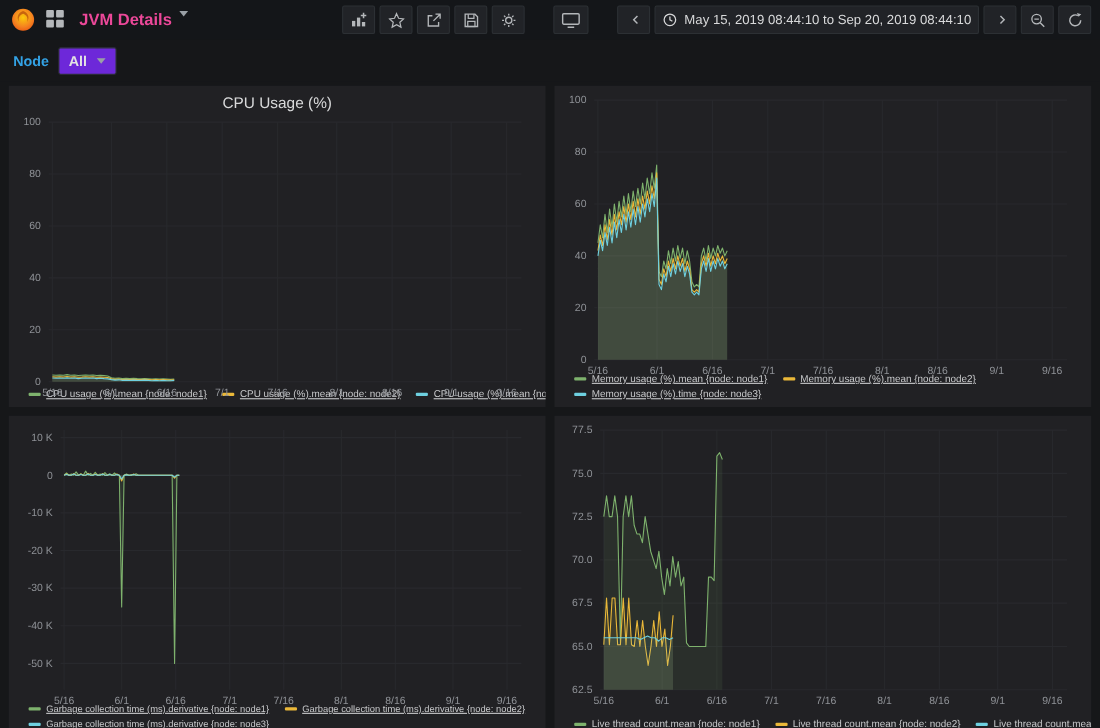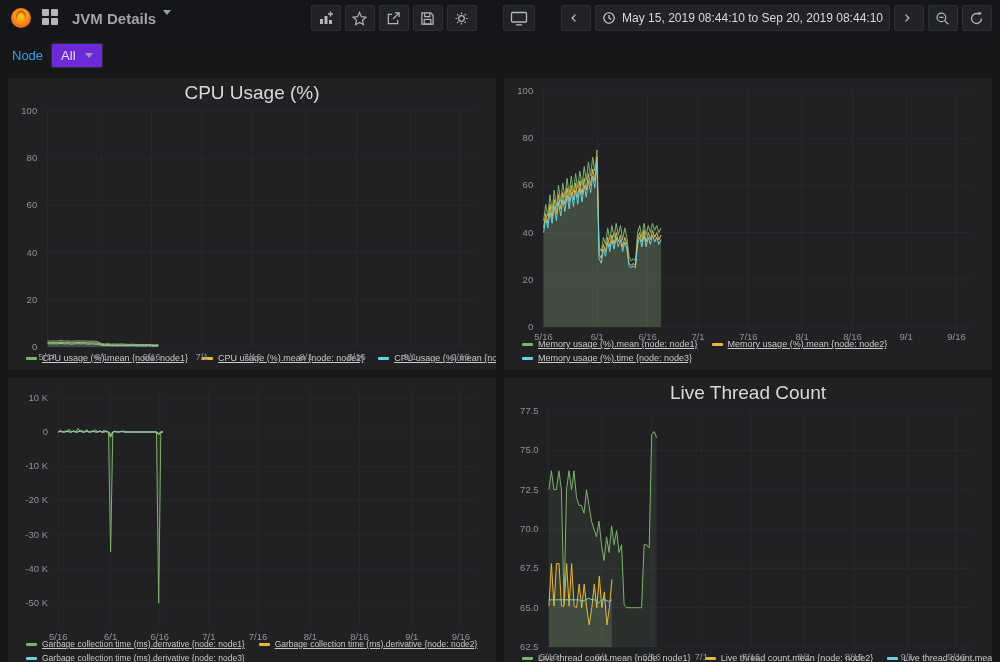--- a/index.html
+++ b/index.html
@@ -10,50 +10,50 @@
     color:#d8d9da;
   }
   
   .navbar {
     height:36px; background:#141619; display:flex; align-items:center;
     padding:0 8px; gap:8px;
   }
   .logo { width:26px; height:26px; display:flex; align-items:center; justify-content:center; cursor:pointer; }
   .apps-icon { width:18px; height:18px; display:grid; grid-template-columns:7px 7px; grid-template-rows:7px 7px; gap:2px; cursor:pointer; }
   .apps-icon span { background:#b4b7ba; border-radius:1px; }
-  .nav-title { display:flex; gap:7px; font-size:15px; font-weight:700; color:#a3a3a3; cursor:pointer; padding:0 4px; }
+  .nav-title { display:flex; gap:7px; font-size:15px; font-weight:700; color:#ec4899; cursor:pointer; padding:0 4px; }
   .caret { width:0; height:0; border-left:4px solid transparent; border-right:4px solid transparent; border-top:5px solid #9aa0a6; }
   .spacer { flex:1; }
   .icon-btn {
-    height:26px; min-width:30px; padding:0 6px; display:flex; align-items:center; justify-content:space-between;
+    height:26px; min-width:30px; padding:0 6px; display:flex; align-items:center; justify-content:flex-end;
     background:#212327; border:1px solid #2c3034; border-radius:2px; cursor:pointer; gap:6px;
   }
   .icon-btn svg { display:block; }
   .nav-group { display:flex; align-items:center; gap:4px; }
   .nav-sep { width:10px; }
   .time-label { font-size:12px; color:#d8d9da; white-space:nowrap; }
   
-  .submenu { height:38px; display:flex; align-items:center; gap:8px; padding:0 12px; background:#161719; }
+  .submenu { height:38px; display:flex; align-items:center; gap:8px; padding:0 12px; background:#161719;font-weight:bold; }
   .var-label { color:#33a2e5; font-size:13px; cursor:default; }
   .var-value {
     height:25px; padding:0 9px; display:flex; align-items:center; gap:9px;
     background:#6d28d9; border:1px solid #2c3034; border-radius:2px;
     font-size:13px; color:#e3e3e3; cursor:pointer;
   }
   
   .dashboard {
     padding:4px 8px 8px;
     display:grid; grid-template-columns:1fr 1fr; grid-template-rows:292px 292px; gap:8px;
   }
   .panel {
     background:#212124; display:flex; flex-direction:column;
     padding:5px 10px 4px; min-height:0; overflow:hidden;
   }
   .panel-title {
-    text-align:center; font-size:19px; font-weight:500; color:#d8d9da;
+    text-align:center; font-size:14px; font-weight:500; color:#d8d9da;
     height:20px; line-height:20px; cursor:pointer; flex:0 0 auto;
   }
   .chart { flex:1 1 auto; min-height:0; position:relative; cursor:crosshair; }
   .legend {
     flex:0 0 auto; display:grid; justify-content:start;
     column-gap:14px; row-gap:1px; padding:2px 8px 1px;
     font-size:9px; color:#c8c9cb; line-height:13px;
   }
   .panel-cpu .legend, .panel-live .legend { grid-template-columns:repeat(3, max-content);margin-top:28px; }
   .panel-memory .legend, .panel-gc .legend { grid-template-columns:repeat(2, max-content); }
@@ -343,21 +343,20 @@
           <span>Garbage collection time (ms).derivative {node: node2}</span>
         </span>
         <span class="legend-item">
           <span class="swatch" style="background: rgb(110, 208, 224);"></span>
           <span>Garbage collection time (ms).derivative {node: node3}</span>
         </span>
       </div>
   </div>
 
   <div class="panel panel-live">
-    <div class="panel-title">Live Thread Count</div>
     <div class="chart"><svg width="468" height="260">
           <line x1="34.915625" x2="34.915625" y1="8" y2="244" stroke="#28292d" stroke-width="1"></line>
           <text x="34.915625" y="257" text-anchor="middle" font-size="9.5" fill="#8f9297">5/16</text>
           <line x1="87.96562499999999" x2="87.96562499999999" y1="8" y2="244" stroke="#28292d" stroke-width="1"></line>
           <text x="87.96562499999999" y="257" text-anchor="middle" font-size="9.5" fill="#8f9297">6/1</text>
           <line x1="137.7" x2="137.7" y1="8" y2="244" stroke="#28292d" stroke-width="1"></line>
           <text x="137.7" y="257" text-anchor="middle" font-size="9.5" fill="#8f9297">6/16</text>
           <line x1="187.434375" x2="187.434375" y1="8" y2="244" stroke="#28292d" stroke-width="1"></line>
           <text x="187.434375" y="257" text-anchor="middle" font-size="9.5" fill="#8f9297">7/1</text>
           <line x1="237.16875" x2="237.16875" y1="8" y2="244" stroke="#28292d" stroke-width="1"></line>

